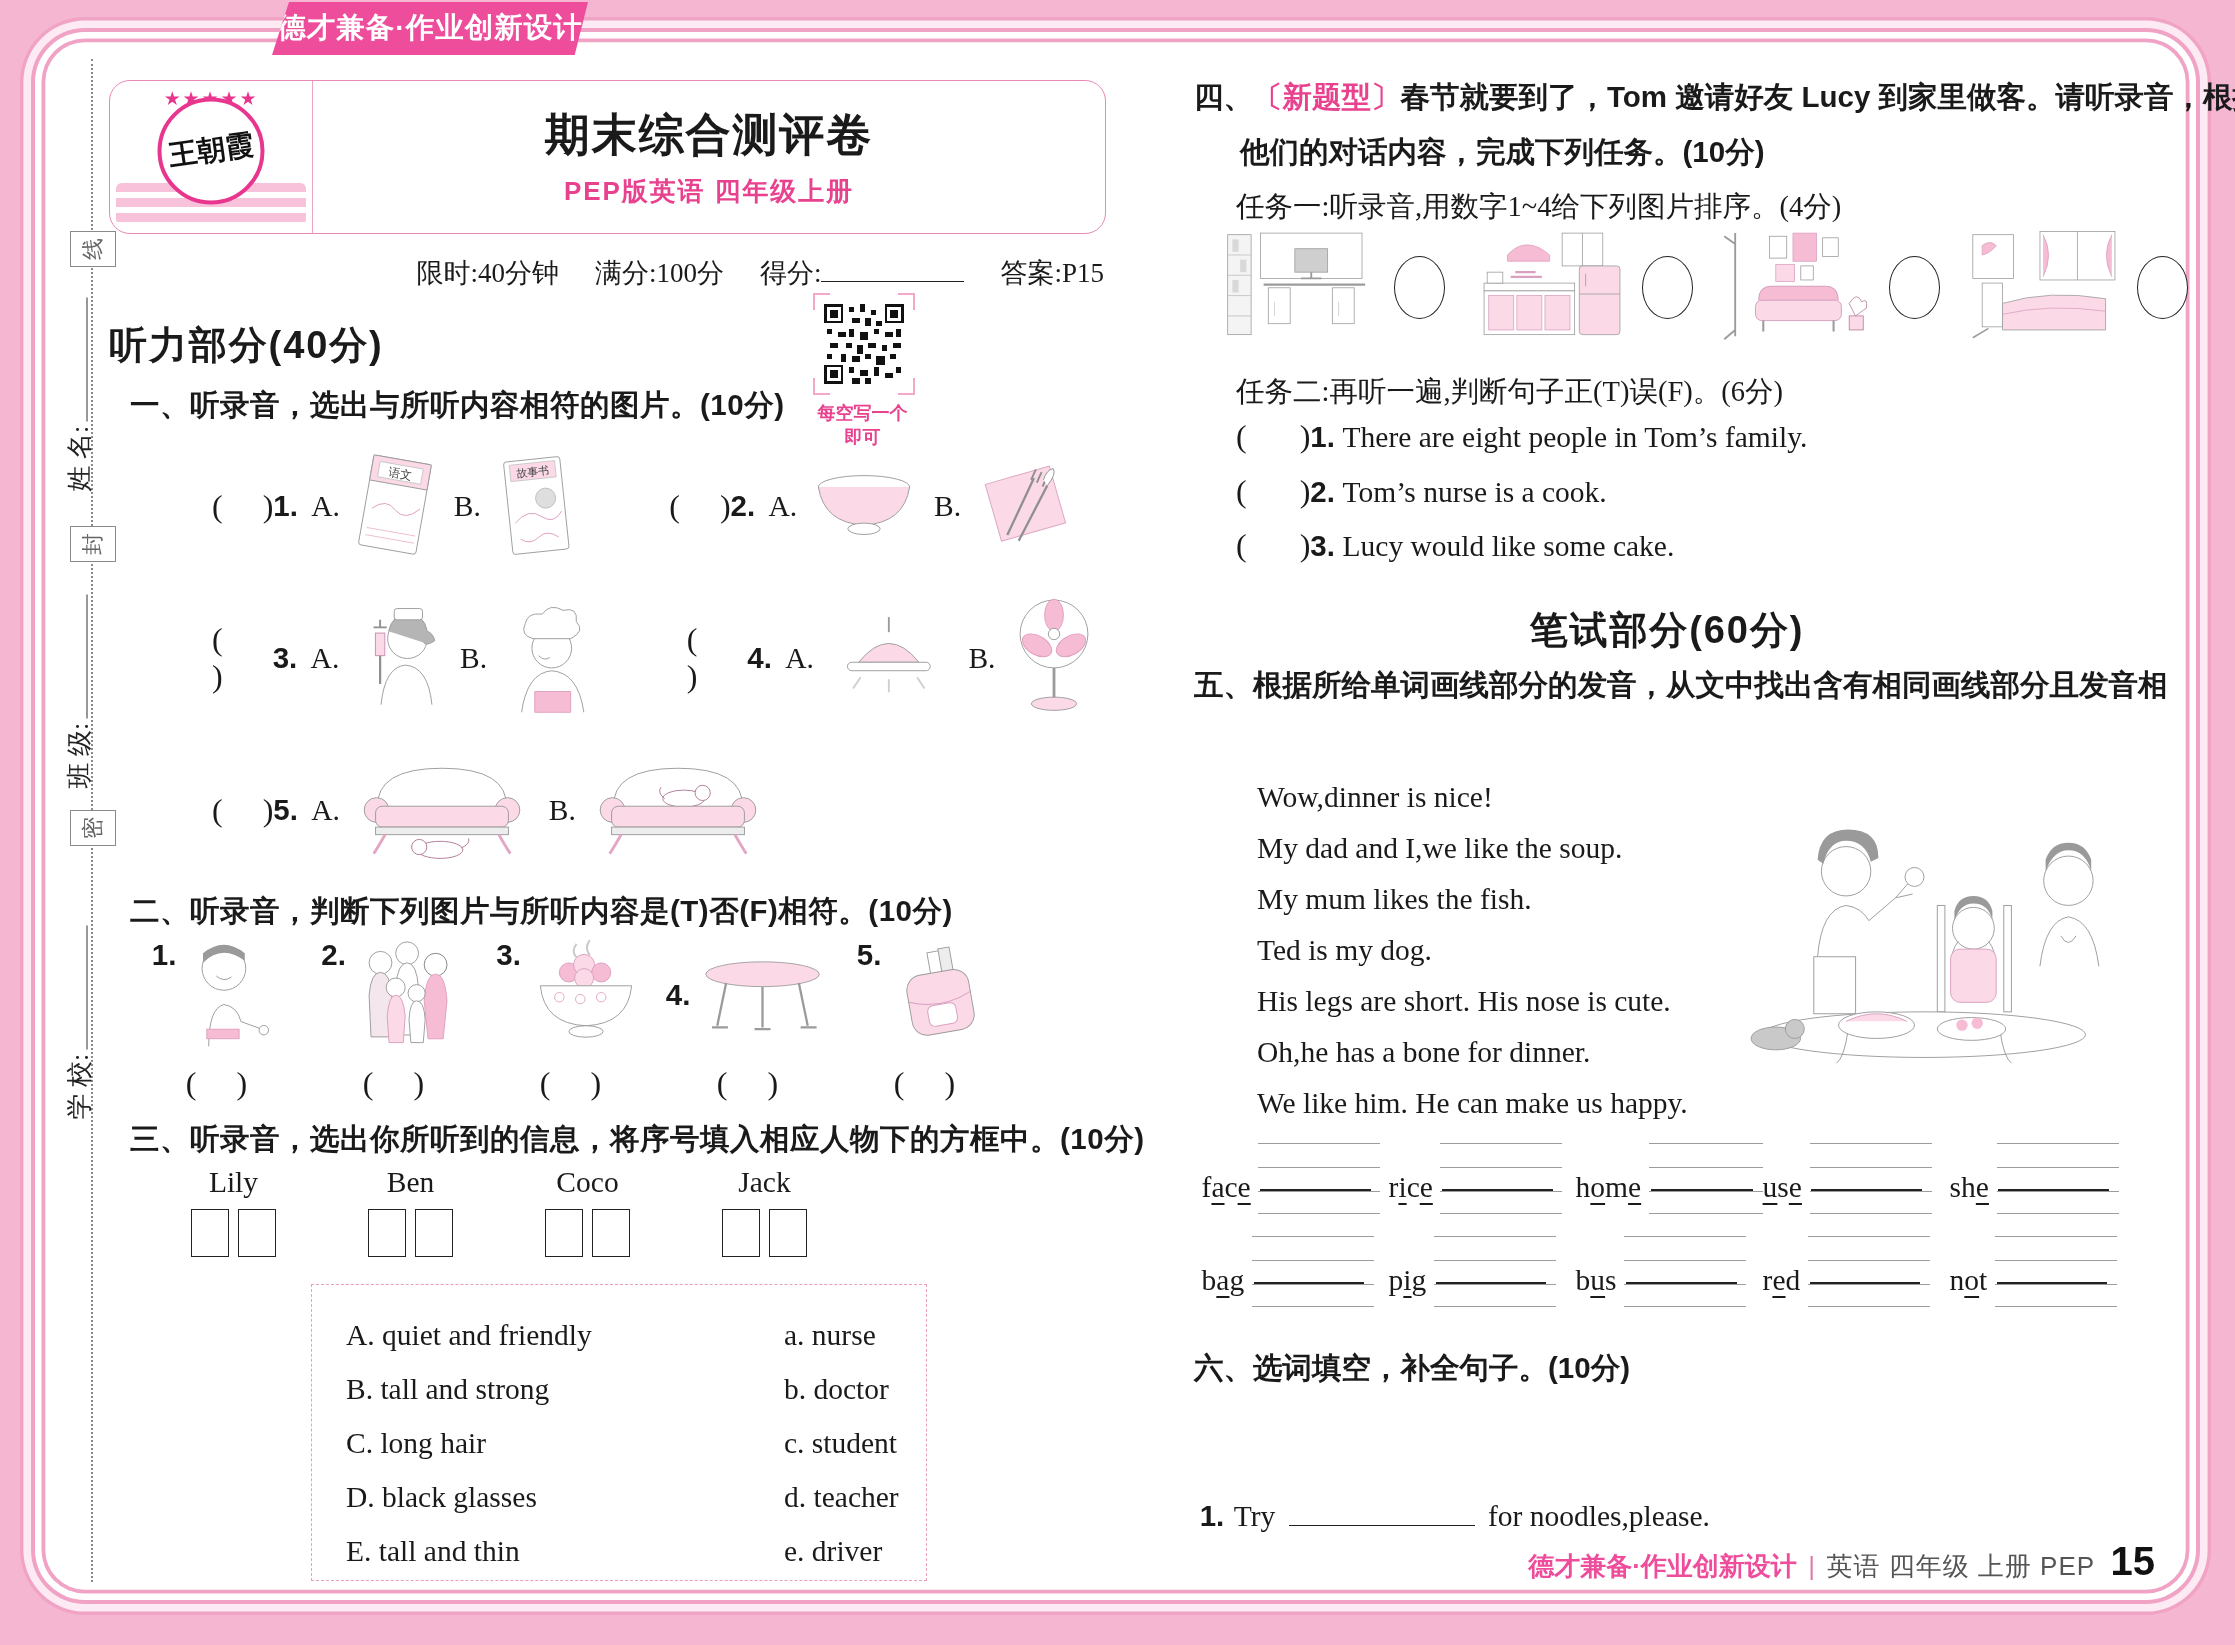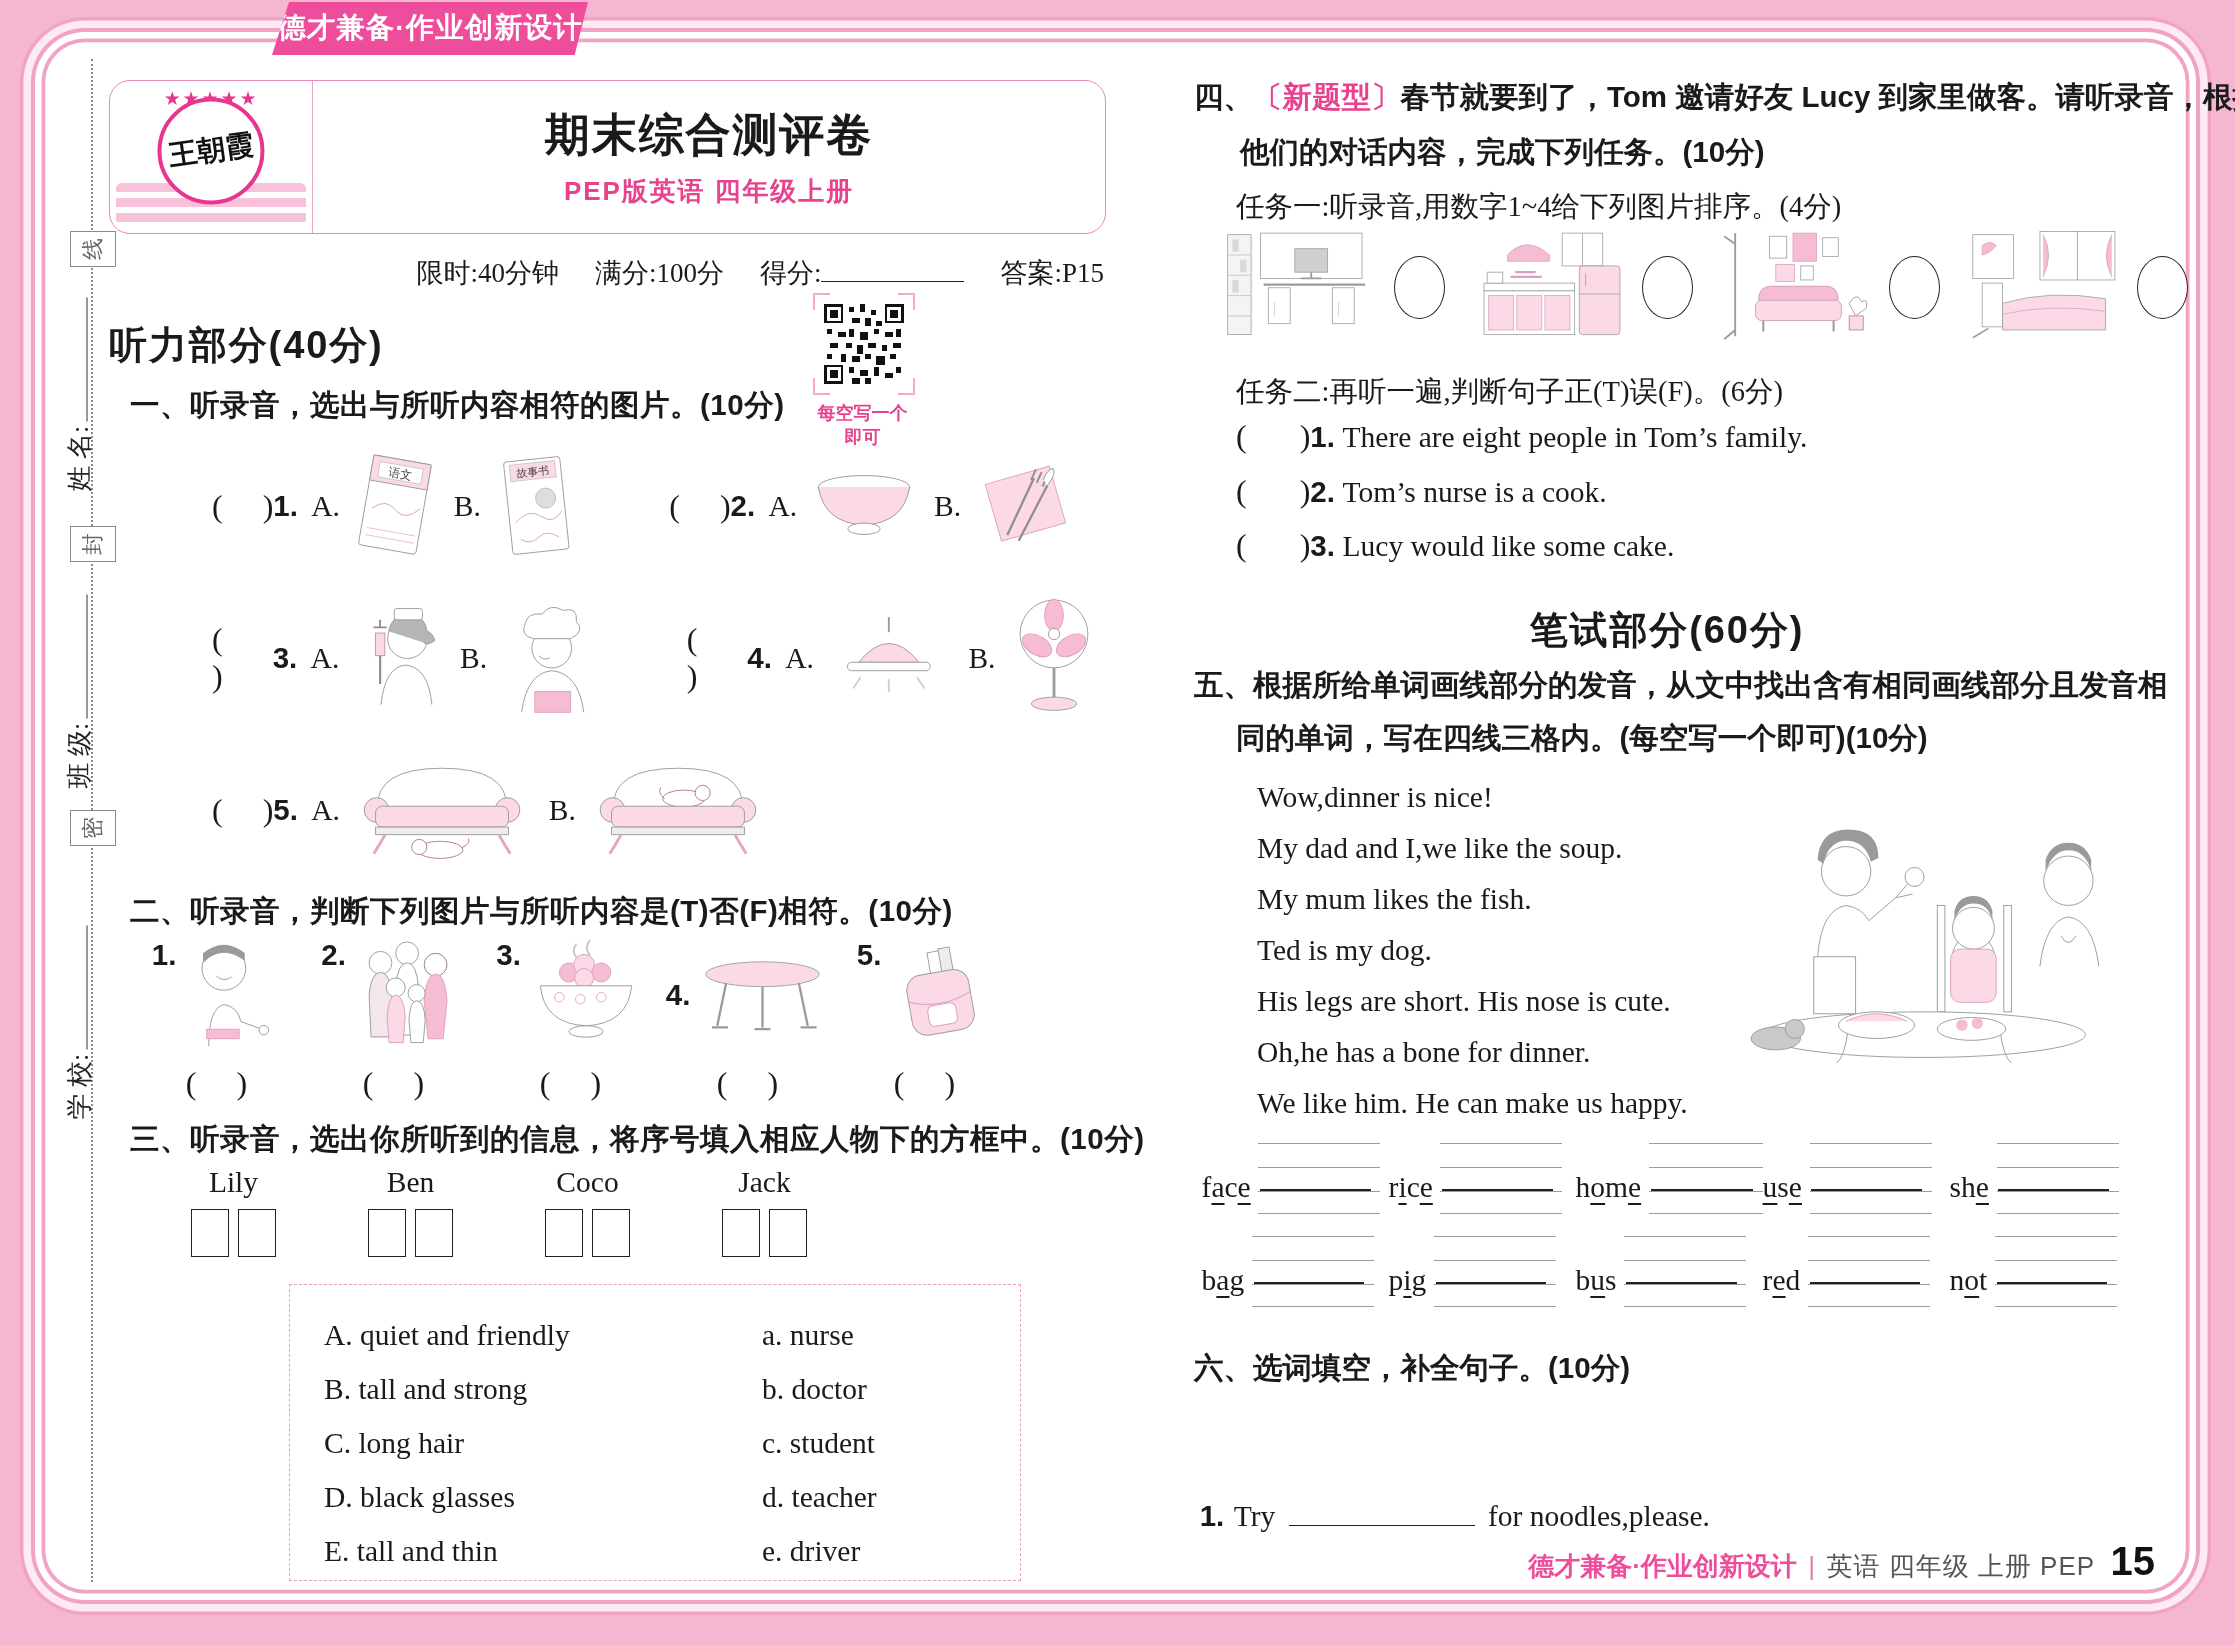--- a/index.html
+++ b/index.html
@@ -57,21 +57,21 @@
   .gap{display:inline-block;width:40px;}
   .ltr{font-family:"Liberation Serif",serif;font-size:29.5px;margin:0 9.5px 0 13.3px;}
   
   .p2cell{width:177px;display:flex;flex-direction:column;align-items:center;}
   .p2top{display:flex;align-items:flex-start;gap:5.7px;height:114px;}
   .p2par{margin-top:13.3px;}
   
   .namecell{width:177px;text-align:center;font-family:"Liberation Serif",serif;font-size:29.5px;}
   .boxes{display:flex;justify-content:center;gap:9.5px;margin-top:9.5px;}
   .abox{width:36px;height:46px;border:1.9px solid #222;background:#fff;}
-  .optbox{position:absolute;left:180px;top:1284px;width:732px;height:297px;border:1.9px dashed #e9a0ba;
+  .optbox{position:absolute;left:202px;top:1284px;width:616px;height:297px;border:1.9px dashed #e9a0ba;
           padding:23px 0 0 34px;box-sizing:border-box;}
   .optrow{display:flex;font-family:"Liberation Serif",serif;font-size:29.5px;height:54px;align-items:center;}
   .optrow .l{width:438px;}
   
   .r-intro{position:absolute;left:0;font-size:29.5px;font-weight:700;white-space:nowrap;}
   .tag{color:#e8428f;font-weight:700;}
   .task{position:absolute;left:42px;font-family:"Liberation Serif",serif;font-size:28.5px;font-weight:400;white-space:nowrap;}
   .roomrow{position:absolute;left:28.5px;top:226px;width:904px;display:flex;gap:25px;}
   .room{display:flex;align-items:center;gap:7.6px;}
   .circle{width:49px;height:61px;border:1.9px solid #222;border-radius:50%;background:#fff;flex:0 0 auto;}
@@ -540,21 +540,20 @@
     </div>
     <div class="stmt" style="top:527px">
       <span class="par">(<span class="gap" style="width:53px"></span>)</span>
         <span class="bnum">3.</span>
         <span>Lucy would like some cake.</span>
     </div>
 
     <div class="wh">笔试部分(60分)</div>
 
     <div class="r-intro" style="top:666px">五、根据所给单词画线部分的发音，从文中找出含有相同画线部分且发音相</div>
-    <div class="r-intro" style="top:719px;left:42px">同的单词，写在四线三格内。(每空写一个即可)(10分)</div>
 
     <div class="passage">
       <div>Wow,dinner is nice!</div>
       <div>My dad and I,we like the soup.</div>
       <div>My mum likes the fish.</div>
       <div>Ted is my dog.</div>
       <div>His legs are short. His nose is cute.</div>
       <div>Oh,he has a bone for dinner.</div>
       <div>We like him. He can make us happy.</div>
     </div>

